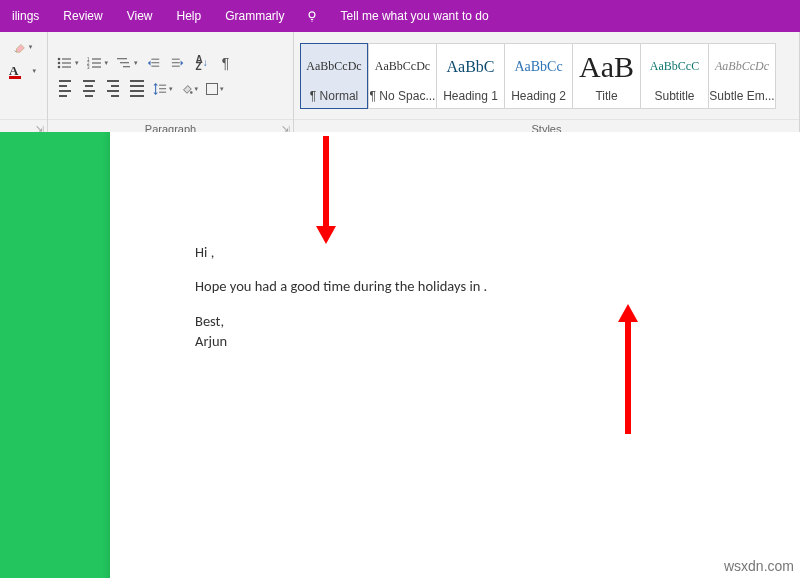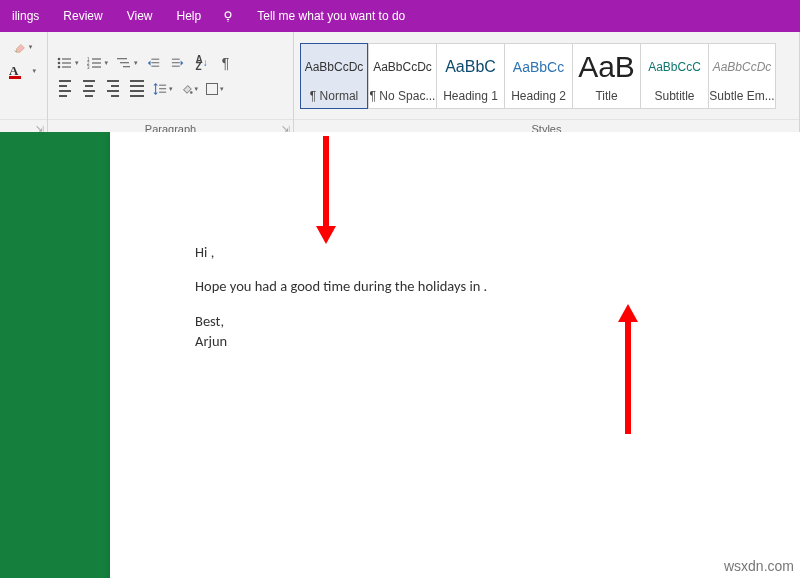--- a/index.html
+++ b/index.html
@@ -21,24 +21,24 @@
     .btnrow { display: flex; gap: 2px; }
 
     .font-group { width: 48px; }
     .para-group { width: 246px; }
     .styles-group { flex: 1; min-width: 490px; }
 
     .style-gallery { display: flex; height: 66px; }
     .style-item { width: 68px; height: 66px; border: 1px solid #d4d4d4; border-right: none; display: flex; flex-direction: column; align-items: center; justify-content: center; background: #fff; cursor: pointer; }
     .style-item:last-child { border-right: 1px solid #d4d4d4; }
     .style-item.selected { border: 1px solid #2b579a; background: #e0e7f3; }
-    .style-preview { font-family: Liberation Sans, sans-serif; height: 36px; display: flex; align-items: center; justify-content: center; text-align: right; }
+    .style-preview { font-family: Liberation Serif, serif; height: 36px; display: flex; align-items: center; justify-content: center; text-align: right; }
     .style-name { font-size: 12px; color: #444; margin-top: 4px; }
 
-    .workspace { position: absolute; top: 132px; left: 0; right: 0; bottom: 0; background: #15803d; overflow: hidden; }
+    .workspace { position: absolute; top: 132px; left: 0; right: 0; bottom: 0; background: #22c55e; overflow: hidden; }
     .page { position: absolute; left: 110px; top: 0; width: 690px; height: 600px; background: #fff; box-shadow: 0 0 8px rgba(0,0,0,0.15); }
     .doc-content { position: absolute; left: 85px; top: 110px; font-family: "Calibri", sans-serif; font-size: 14.5px; color: #333; line-height: 1.4; }
     .doc-para { margin-bottom: 14px; }
 
     .arrow { position: absolute; pointer-events: none; }
     .arrow1 { left: 204px; top: 4px; }
     .arrow2 { left: 506px; top: 172px; }
 
     .watermark { position: absolute; right: 6px; bottom: 4px; font-size: 14px; color: #777; font-family: Arial, sans-serif; }
 
@@ -55,20 +55,21 @@
     .borders-ic { width:12px; height:12px; border:1.3px solid #666; }
   </style>
 </head>
 <body>
 
 <div class="menubar">
   <div class="tab">ilings</div>
   <div class="tab">Review</div>
   <div class="tab">View</div>
   <div class="tab">Help</div>
+  <div class="tab">Grammarly</div>
   <div class="search">
     <svg class="bulb" viewBox="0 0 24 24" fill="none" stroke="#fff" stroke-width="2">
         <circle cx="12" cy="10" r="5"></circle>
         <path d="M10 18h4M11 21h2"></path>
       </svg>
     <span>Tell me what you want to do</span>
   </div>
 </div>
 
 <div class="ribbon">

